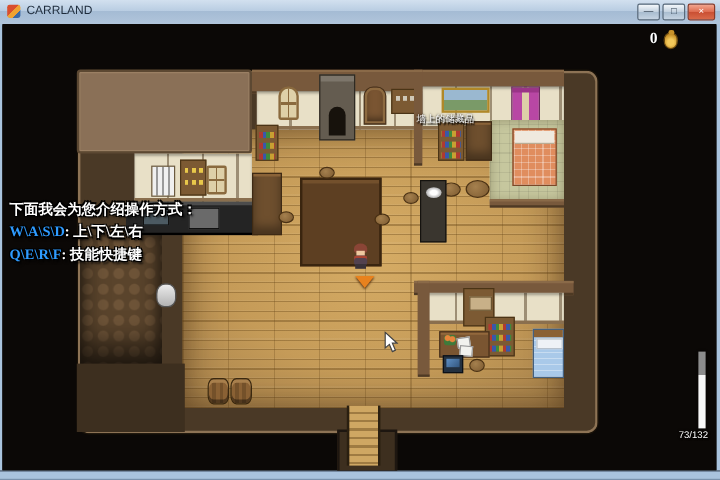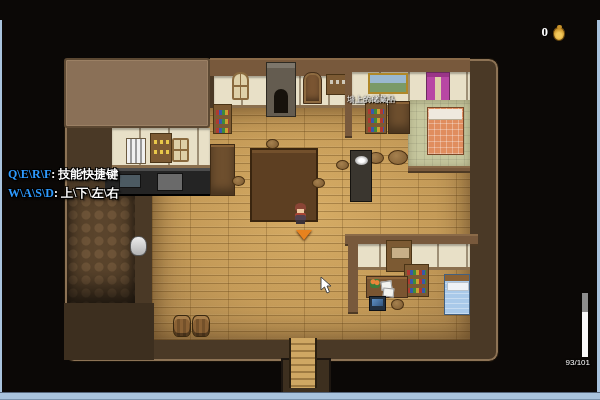--- a/index.html
+++ b/index.html
@@ -75,20 +75,29 @@
   .gametext{font-family:"Liberation Serif","DejaVu Serif",serif;font-weight:bold;color:#fff;font-size:12px;line-height:19px;text-shadow:1px 1px 0 #000,-1px -1px 0 #000,1px -1px 0 #000,-1px 1px 0 #000,2px 2px 2px rgba(0,0,0,.85);white-space:nowrap;}
   .keytxt{color:#2e9bff;}
   .tinytxt{font-family:"Liberation Sans",sans-serif;font-size:8px;color:#fff;text-shadow:1px 1px 1px #000,0 0 2px #000;white-space:nowrap;}
   .goldtxt{font-family:"Liberation Serif",serif;font-weight:bold;font-size:13px;color:#fff;text-shadow:1px 1px 1px #000;}
 </style>
 </head>
 <body>
 
 <div class="window">
 
+  <div class="p titlebar">
+    <div class="p appicon"></div>
+    <div class="p wtitle">CARRLAND</div>
+    <div class="p wbtns">
+      <div class="wbtn"><span>—</span></div>
+      <div class="wbtn"><span>□</span></div>
+      <div class="wbtn close"><span>×</span></div>
+    </div>
+  </div>
 
   <div class="p bl"></div>
   <div class="p br"></div>
   <div class="p bb"></div>
 
   <div class="p viewport">
 
     <div class="p house" style="left:62px;top:38px;width:433px;height:302px;"></div>
     <div class="p wood" style="left:150px;top:88px;width:318px;height:232px;"></div>
     <div class="p cobble" style="left:65px;top:176px;width:68px;height:110px;"></div>
@@ -192,25 +201,26 @@
     <div class="p downarrow" style="left:294px;top:210px;"></div>
 
     <div class="p tinytxt" style="left:345px;top:74px;">墙上的储藏品</div>
 
     <div class="p goldtxt" style="left:530px;top:4px;width:16px;text-align:right;">0</div>
     <div class="p goldicon" style="left:551px;top:7px;width:12px;height:14px;">
         <div class="goldknot"></div>
       </div>
 
     <div class="p stamina-bar" style="left:580px;top:273px;width:6px;height:64px;"></div>
-    <div class="p tinytxt" style="left:556px;top:338px;width:32px;text-align:right;">93/101</div>
+    <div class="p tinytxt" style="left:556px;top:338px;width:32px;text-align:right;">73/132</div>
 
     <div class="p gametext" style="left:6px;top:145px;">
+      <div><span>下面我会为您介绍操作方式：</span></div>
+      <div><span class="keytxt">W\A\S\D</span><span>: 上\下\左\右</span></div>
       <div><span class="keytxt">Q\E\R\F</span><span>: 技能快捷键</span></div>
-      <div><span class="keytxt">W\A\S\D</span><span>: 上\下\左\右</span></div>
     </div>
 
     <div class="p" style="left:318px;top:256px;width:12px;height:18px;">
       <svg width="12" height="18" viewBox="0 0 12 18">
           <path d="M1 1 L1 14 L4.5 11 L7 17 L9.5 15.8 L7 10 L11 10 Z" fill="#ffffff" stroke="#444" stroke-width="1"></path>
         </svg>
     </div>
 
   </div>
 </div>

